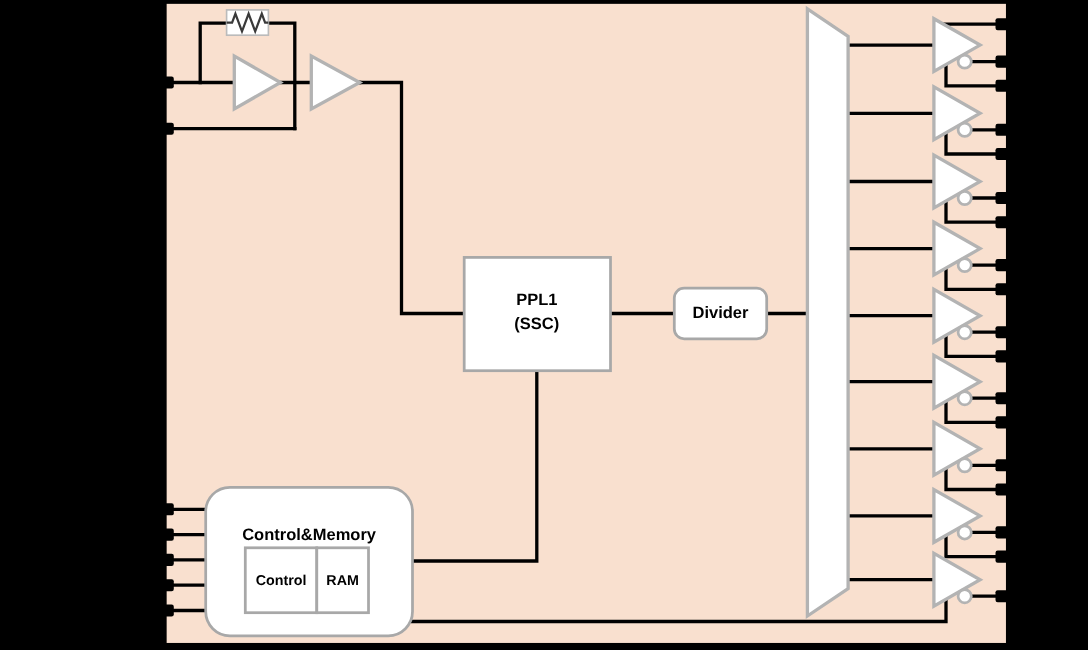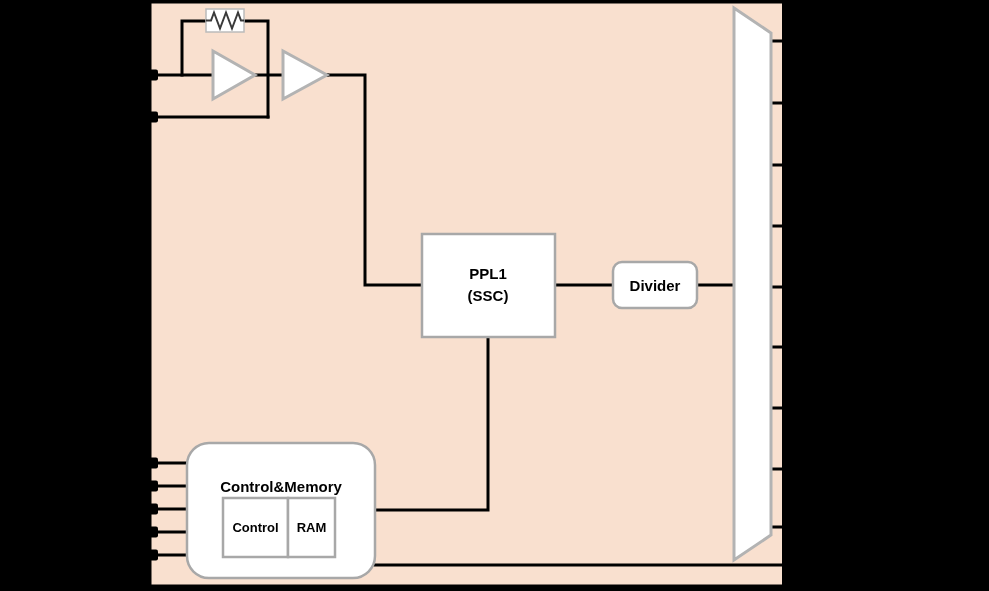--- a/index.html
+++ b/index.html
@@ -1,16 +1,16 @@
 <!DOCTYPE html>
 <html style="--background: #000000; --die-fill: #f9e0cf; --die-border: #000000; --wire: #000000; --block-fill: #ffffff; --block-border: #a8a8a8; --symbol-stroke: #b3b3b3; --text: #000000;"><head>
 <meta charset="utf-8">
 <style>
   html,body{margin:0;padding:0;background:#000;}
-  .stage{position:relative;width:782px;height:591px;background:var(--background,#000);overflow:hidden;}
+  .stage{position:relative;width:989px;height:591px;background:var(--background,#000);overflow:hidden;}
   svg{position:absolute;left:0;top:0;}
   .die{fill:var(--die-fill,#f9e0cf);stroke:var(--die-border,#000);stroke-width:3;}
   .wire{stroke:var(--wire,#000);stroke-width:3;fill:none;stroke-linecap:square;}
   .sym{fill:var(--block-fill,#fff);stroke:var(--symbol-stroke,#b3b3b3);stroke-width:3;}
   .block{fill:var(--block-fill,#fff);stroke:var(--block-border,#a8a8a8);stroke-width:2.5;}
   .bubble{fill:var(--block-fill,#fff);stroke:var(--symbol-stroke,#b3b3b3);stroke-width:2.5;}
   .pin{fill:var(--wire,#000);}
   .rbox{fill:var(--block-fill,#fff);stroke:#bbb;stroke-width:1.5;}
   .zig{stroke:#3a3a3a;stroke-width:2;fill:none;stroke-linejoin:miter;}
   text{font-family:"Liberation Sans",sans-serif;font-weight:bold;fill:var(--text,#000);

